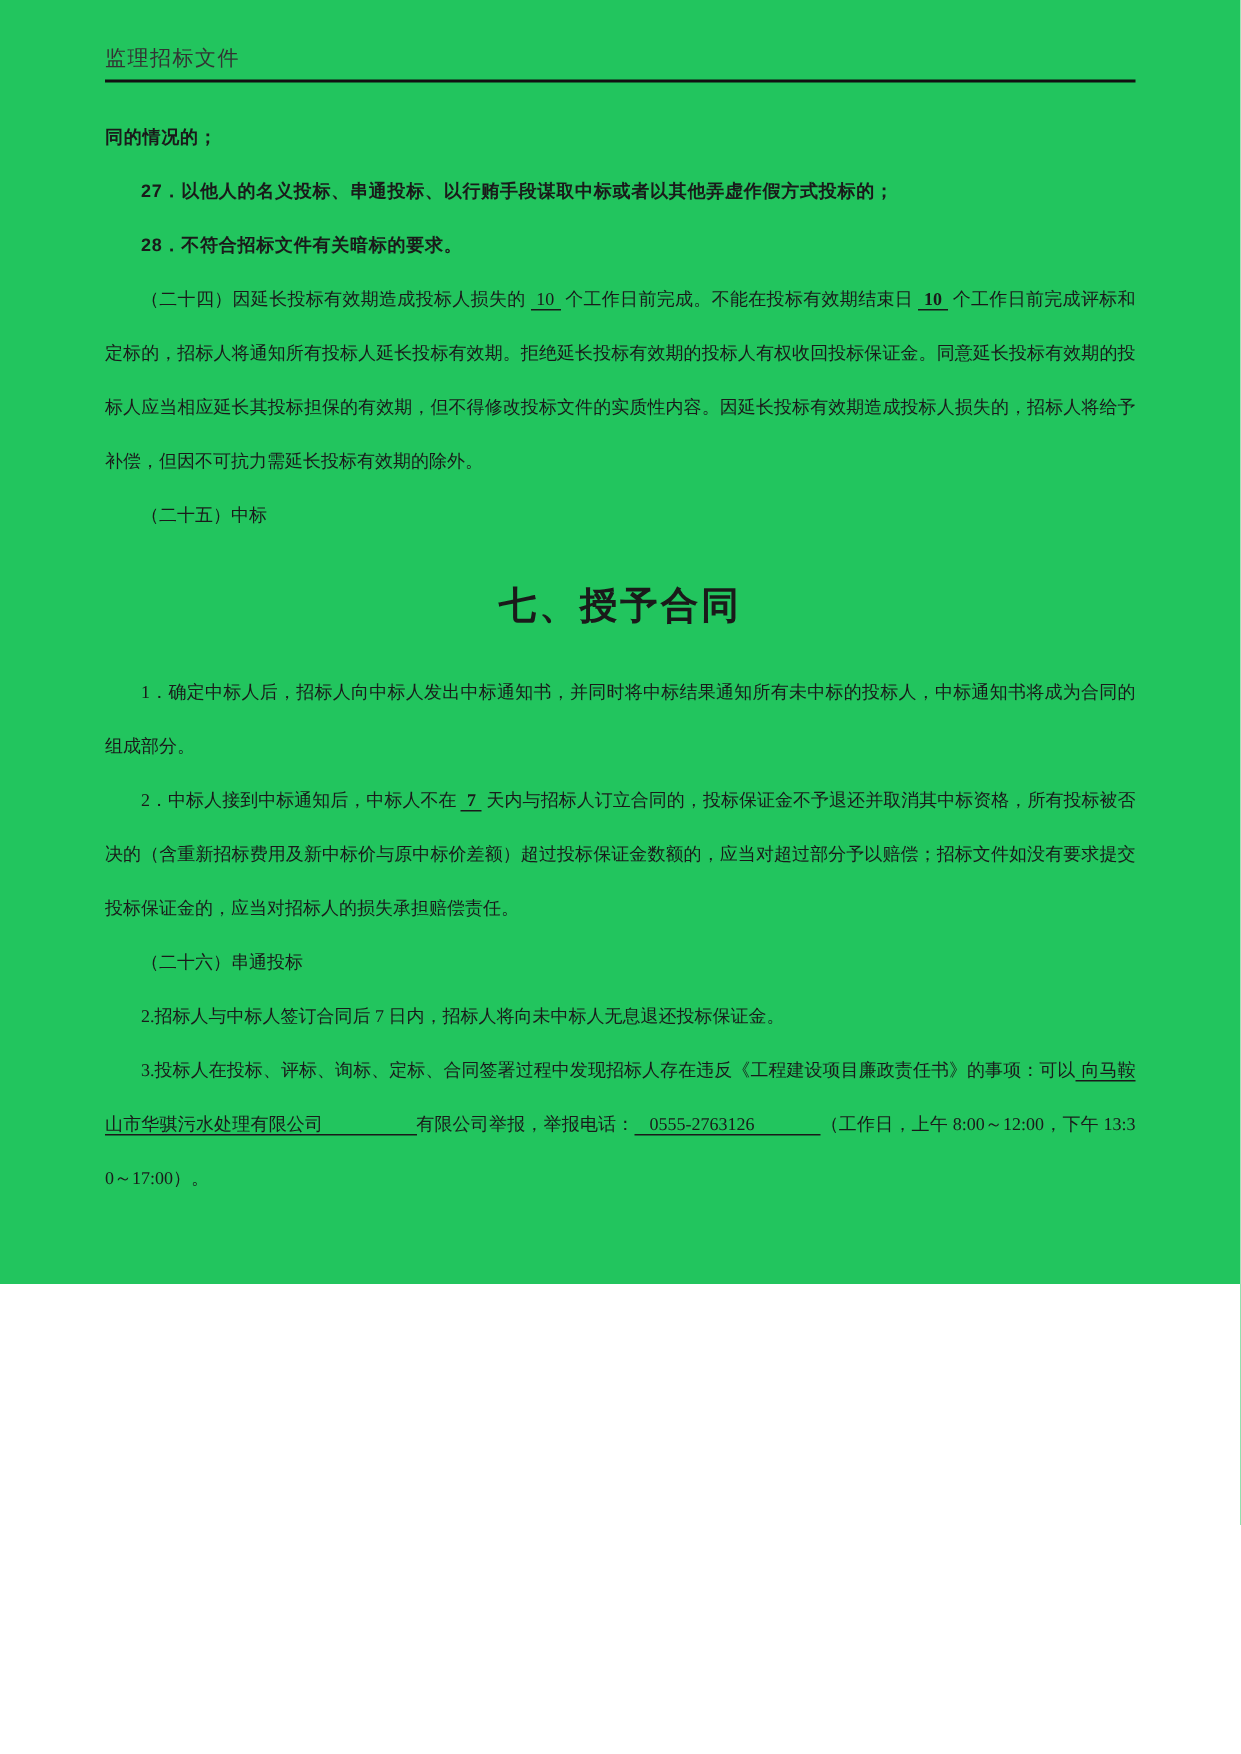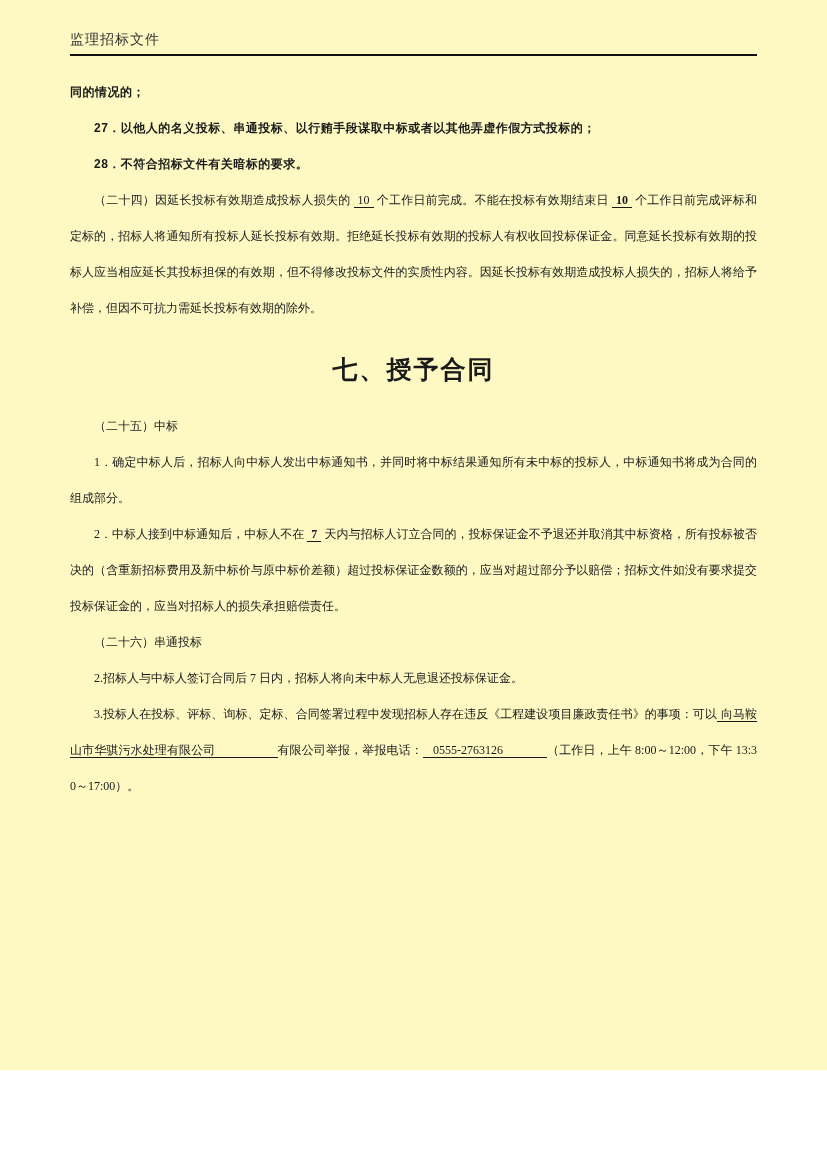--- a/index.html
+++ b/index.html
@@ -1,20 +1,20 @@
 <!DOCTYPE html>
 <html lang="zh"><head>
 <meta charset="utf-8">
 <style>
   html, body { margin: 0; padding: 0; background: #ffffff; }
   .page {
     position: relative;
     width: 827px;
-    height: 1070px;
-    background: #fef9c3;
+    height: 856px;
+    background: #22c55e;
     box-sizing: border-box;
     padding: 30px 70px 0 70px;
     font-family: "Liberation Serif", "DejaVu Serif", serif;
     color: #1a1a1a;
     overflow: hidden;
   }
   .doc-header {
     border-bottom: 2px solid #111111;
     padding-bottom: 5px;
   }
@@ -73,23 +73,23 @@
 
     <p class="para no-indent hei">同的情况的；</p>
 
     <p class="para hei">27．以他人的名义投标、串通投标、以行贿手段谋取中标或者以其他弄虚作假方式投标的；</p>
 
     <p class="para hei">28．不符合招标文件有关暗标的要求。</p>
 
 
     <p class="para"><span>（二十四）因延长投标有效期造成投标人损失的 </span><span class="u">10</span><span> 个工作日前完成。不能在投标有效期结束日 </span><span class="u u-bold">10</span><span> 个工作日前完成评标和定标的，招标人将通知所有投标人延长投标有效期。拒绝延长投标有效期的投标人有权收回投标保证金。同意延长投标有效期的投标人应当相应延长其投标担保的有效期，但不得修改投标文件的实质性内容。因延长投标有效期造成投标人损失的，招标人将给予补偿，但因不可抗力需延长投标有效期的除外。</span></p>
 
+    <p class="para">（二十五）中标</p>
+
     <p class="para section-heading">七、授予合同</p>
-
-    <p class="para">（二十五）中标</p>
 
     <p class="para">1．确定中标人后，招标人向中标人发出中标通知书，并同时将中标结果通知所有未中标的投标人，中标通知书将成为合同的组成部分。</p>
 
     <p class="para"><span>2．中标人接到中标通知后，中标人不在 </span><span class="u u-bold">7</span><span> 天内与招标人订立合同的，投标保证金不予退还并取消其中标资格，所有投标被否决的（含重新招标费用及新中标价与原中标价差额）超过投标保证金数额的，应当对超过部分予以赔偿；招标文件如没有要求提交投标保证金的，应当对招标人的损失承担赔偿责任。</span></p>
 
     <p class="para">（二十六）串通投标</p>
 
 
     <p class="para">2.招标人与中标人签订合同后 7 日内，招标人将向未中标人无息退还投标保证金。</p>
 

